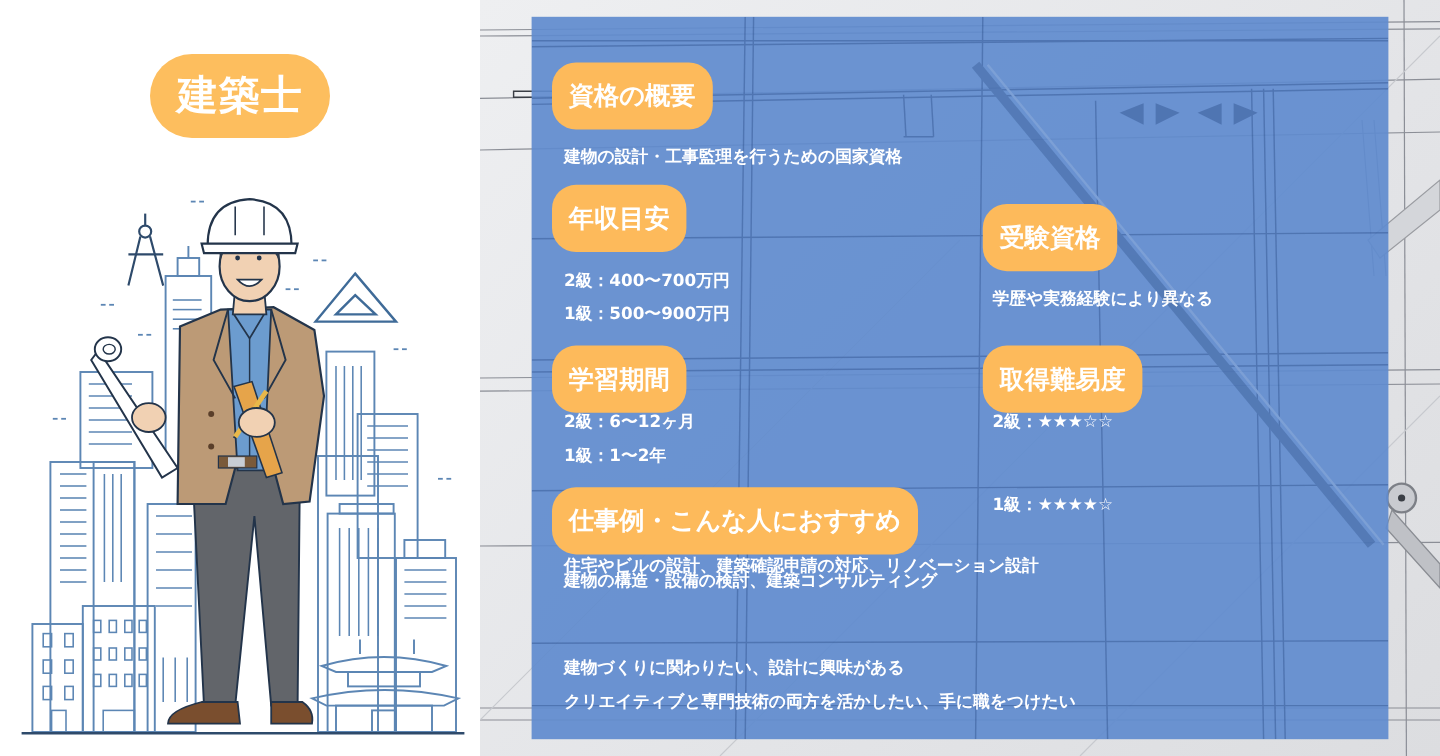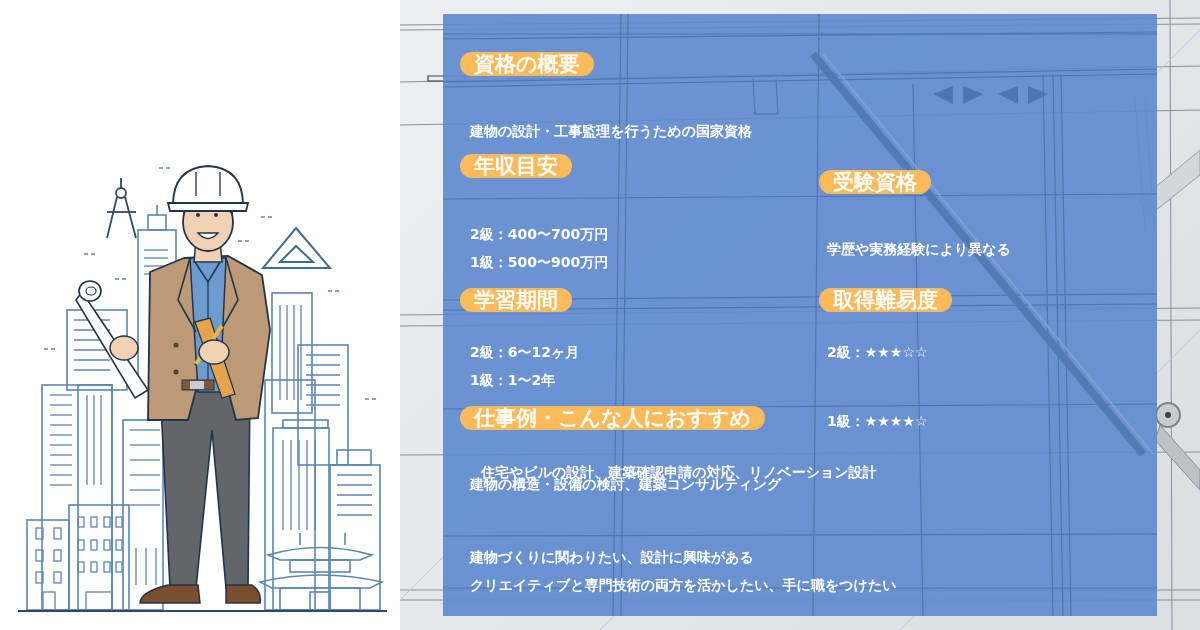--- a/index.html
+++ b/index.html
@@ -29,34 +29,35 @@
     .bg svg { position: absolute; left: 0; top: 0; }
 
     .panel {
       position: absolute; left: 443px; top: 14px; width: 714px; height: 602px;
       background: rgba(95, 139, 206, 0.92);
       overflow: hidden;
     }
     .panel-lines { position: absolute; left: 0; top: 0; opacity: 0.35; }
 
     .pill {
-      position: absolute; height: 24px; border-radius: 20px;
+      position: absolute; height: 56px; border-radius: 20px;
       background: #FDBA5B; color: #ffffff; font-weight: bold;
       font-size: 21px; padding: 0 14px;
       display: flex; align-items: center; white-space: nowrap;
     }
     .text {
       position: absolute; color: #ffffff; font-weight: bold;
       font-size: 14px; line-height: 26px; white-space: nowrap;
     }
   </style>
 </head>
 <body>
 
 <div class="left">
+  <div class="title-badge">建築士</div>
 
   <svg class="illus" viewBox="0 150 400 470" width="400" height="470" xmlns="http://www.w3.org/2000/svg">
     <g fill="none" stroke="#5C86B4" stroke-width="1.6">
 
       <rect x="42" y="385" width="70" height="225"></rect>
       <rect x="78" y="385" width="34" height="225"></rect>
       <g stroke-width="1.3">
         <line x1="50" y1="395" x2="72" y2="395"></line>
           <line x1="50" y1="405" x2="72" y2="405"></line>
         <line x1="50" y1="415" x2="72" y2="415"></line>
@@ -338,17 +339,17 @@
 
   <div class="pill" style="left:17px; top:274px;">学習期間</div>
   <div class="text" style="left:27px; top:325px;">2級：6〜12ヶ月</div>
   <div class="text" style="left:27px; top:353px;">1級：1〜2年</div>
 
   <div class="pill" style="left:376px; top:274px;">取得難易度</div>
   <div class="text" style="left:384px; top:325px;text-align:center;">2級：★★★☆☆</div>
   <div class="text" style="left:384px; top:353px;margin-top:41px;">1級：★★★★☆</div>
 
   <div class="pill" style="left:17px; top:392px;">仕事例・こんな人におすすめ</div>
-  <div class="text" style="left:38px; top:445px;">住宅やビルの設計、建築確認申請の対応、リノベーション設計</div>
+  <div class="text" style="left:27px; top:445px;">住宅やビルの設計、建築確認申請の対応、リノベーション設計</div>
   <div class="text" style="left:27px; top:457px;">建物の構造・設備の検討、建築コンサルティング</div>
   <div class="text" style="left:27px; top:530px;">建物づくりに関わりたい、設計に興味がある</div>
   <div class="text" style="left:27px; top:558px;">クリエイティブと専門技術の両方を活かしたい、手に職をつけたい</div>
 </div>
 
 </body></html>

